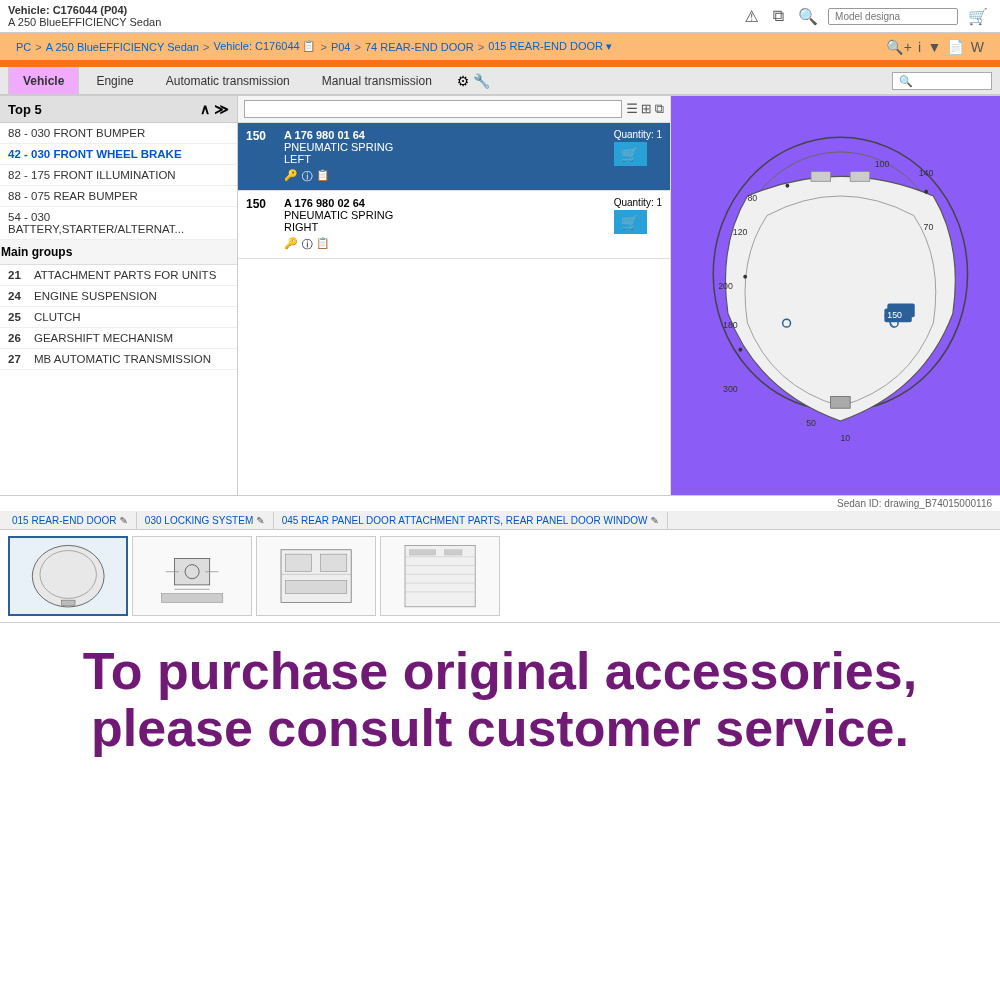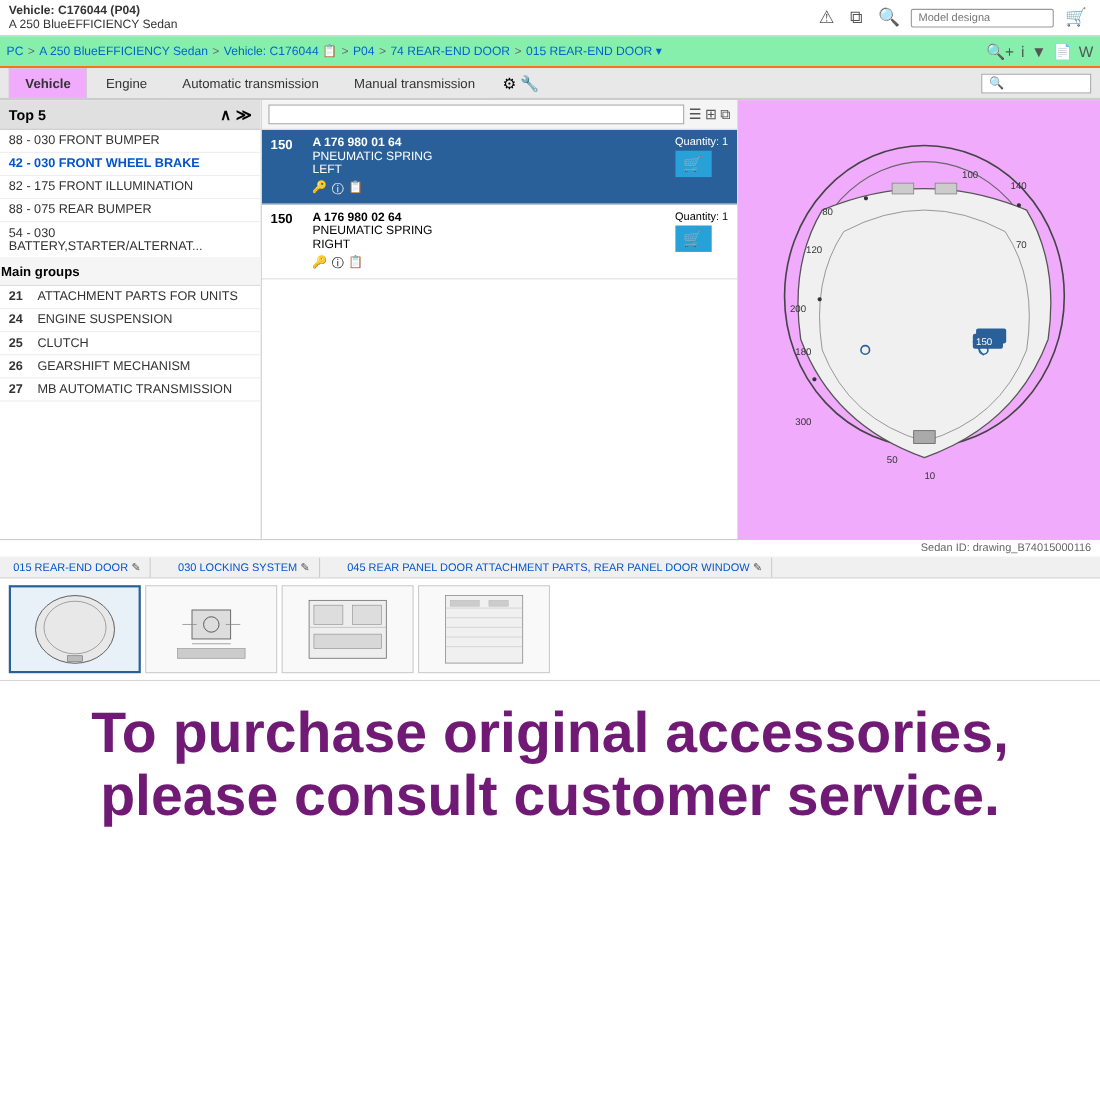--- a/index.html
+++ b/index.html
@@ -21,23 +21,23 @@
       background: none; border: none; cursor: pointer; font-size: 16px; color: #555;
       padding: 2px 4px;
     }
     .model-input {
       border: 1px solid #999; padding: 2px 6px; font-size: 10px; width: 130px; border-radius: 2px;
     }
     .cart-icon { font-size: 18px; color: #333; }
 
     
     .breadcrumb {
-      background: #86efac;
-      border-bottom: 2px solid #f97316;
-      padding: 4px 6px;
+      background: #fdba74;
+      border-bottom: 7px solid #f97316;
+      padding: 4px 16px;
       font-size: 11px;
       color: #333;
       display: flex;
       align-items: center;
       gap: 4px;
     }
     .breadcrumb span { color: #0066cc; cursor: pointer; }
     .breadcrumb .separator { color: #666; }
     .breadcrumb-icons { margin-left: auto; display: flex; gap: 6px; }
     .breadcrumb-icons .icon-btn { background: none; border: none; cursor: pointer; font-size: 14px; color: #555; }
@@ -163,21 +163,21 @@
     .part-row .qty-section .cart-btn {
       background: #28a0d8; border: none; cursor: pointer; padding: 4px 8px;
       margin-top: 2px; display: block;
     }
     .part-row .qty-section .cart-btn .cart-sym { color: #fff; font-size: 14px; }
 
     
     .diagram-panel {
       width: 330px;
       flex-shrink: 0;
-      background: #f0abfc;
+      background: #8b5cf6;
       border-left: 1px solid #ddd;
       display: flex;
       flex-direction: column;
       align-items: center;
       justify-content: flex-start;
       padding: 8px;
       overflow: hidden;
     }
     .diagram-panel svg { width: 100%; height: 360px; }
 
@@ -189,21 +189,21 @@
       padding: 2px 8px;
       border-bottom: 1px solid #eee;
     }
 
     
     .thumbnails-section {
       border-bottom: 1px solid #ccc;
     }
     .thumbnails-tabs {
       display: flex;
-      gap: 17px;
+      gap: 0;
       background: #f0f0f0;
       padding: 0 4px;
       border-bottom: 1px solid #ccc;
       flex-wrap: wrap;
     }
     .thumb-tab {
       padding: 3px 8px;
       font-size: 10px;
       cursor: pointer;
       color: #0055cc;

